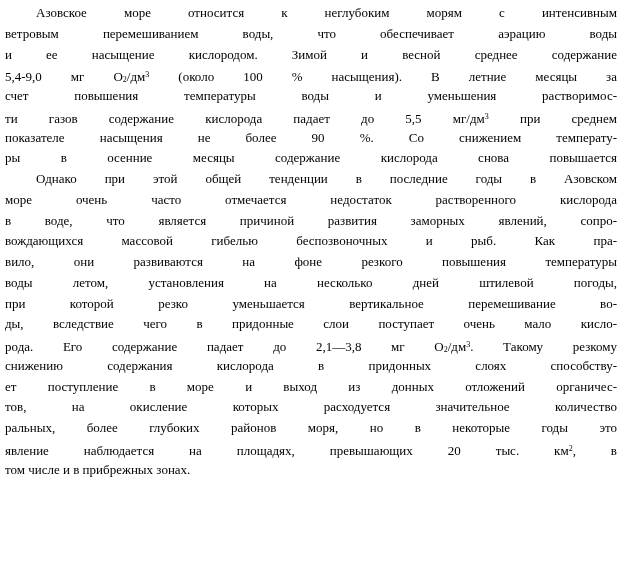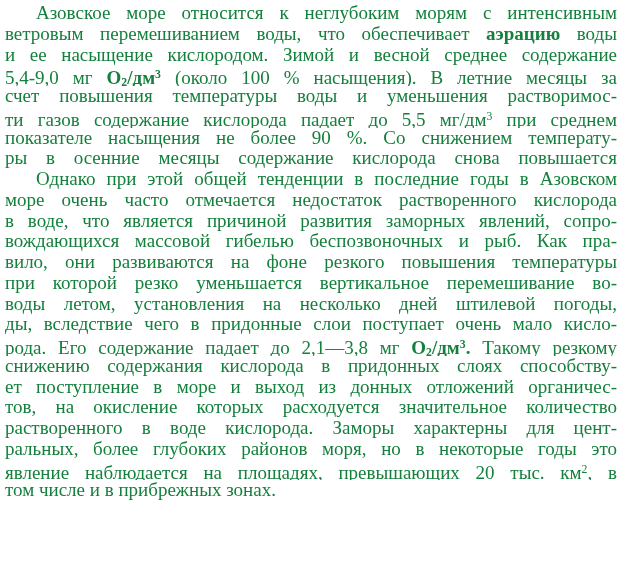--- a/index.html
+++ b/index.html
@@ -7,43 +7,43 @@
     padding: 0;
     background: #ffffff;
   }
   body {
     width: 623px;
     height: 569px;
     overflow: hidden;
   }
   .page {
     font-family: "Liberation Serif", "DejaVu Serif", serif;
-    font-size: 19px;
-    color: #15803d;
+    font-size: 13px;
+    color: #000000;
     padding: 3px 6px 0 5px;
   }
   .paragraph {
     margin: 0;
     padding: 0;
   }
   .line {
     line-height: 20.75px;
     height: 20.75px;
     overflow: hidden;
     text-align: justify;
     text-align-last: justify;
   }
   .line.first {
     text-indent: 31px;
   }
   .line.last {
     text-align-last: left;
   }
   .b {
-    font-weight: bold;
+    font-weight: normal;
   }
   .sub {
     font-size: 0.62em;
     vertical-align: -0.18em;
     letter-spacing: 0;
   }
   .sup {
     font-size: 0.62em;
     vertical-align: 0.5em;
     letter-spacing: 0;
@@ -63,26 +63,25 @@
         <div class="line"><span>ти газов содержание кислорода падает до 5,5 мг/дм</span><span class="sup">3</span><span> при среднем</span></div>
         <div class="line"><span>показателе насыщения не более 90 %. Со снижением температу-</span></div>
         <div class="line"><span>ры в осенние месяцы содержание кислорода снова повышается</span></div>
       </div>
       <div class="paragraph">
         <div class="line first"><span>Однако при этой общей тенденции в последние годы в Азовском</span></div>
         <div class="line"><span>море очень часто отмечается недостаток растворенного кислорода</span></div>
         <div class="line"><span>в воде, что является причиной развития заморных явлений, сопро-</span></div>
         <div class="line"><span>вождающихся массовой гибелью беспозвоночных и рыб. Как пра-</span></div>
         <div class="line"><span>вило, они развиваются на фоне резкого повышения температуры</span></div>
+        <div class="line"><span>воды летом, установления на несколько дней штилевой погоды,</span></div>
         <div class="line"><span>при которой резко уменьшается вертикальное перемешивание во-</span></div>
-        <div class="line"><span>воды летом, установления на несколько дней штилевой погоды,</span></div>
         <div class="line"><span>ды, вследствие чего в придонные слои поступает очень мало кисло-</span></div>
         <div class="line"><span>рода. Его содержание падает до 2,1—3,8 мг </span><span class="b">О</span><span class="b sub">2</span><span class="b">/дм</span><span class="b sup">3</span><span class="b">.</span><span> Такому резкому</span></div>
         <div class="line"><span>снижению содержания кислорода в придонных слоях способству-</span></div>
         <div class="line"><span>ет поступление в море и выход из донных отложений органичес-</span></div>
         <div class="line"><span>тов, на окисление которых расходуется значительное количество</span></div>
-        <div class="line"><span>растворенного в воде кислорода. Заморы характерны для цент-</span></div>
         <div class="line"><span>ральных, более глубоких районов моря, но в некоторые годы это</span></div>
         <div class="line"><span>явление наблюдается на площадях, превышающих 20 тыс. км</span><span class="sup">2</span><span>, в</span></div>
         <div class="line last"><span>том числе и в прибрежных зонах.</span></div>
       </div>
     </div>
 </div>
 
 </body></html>

